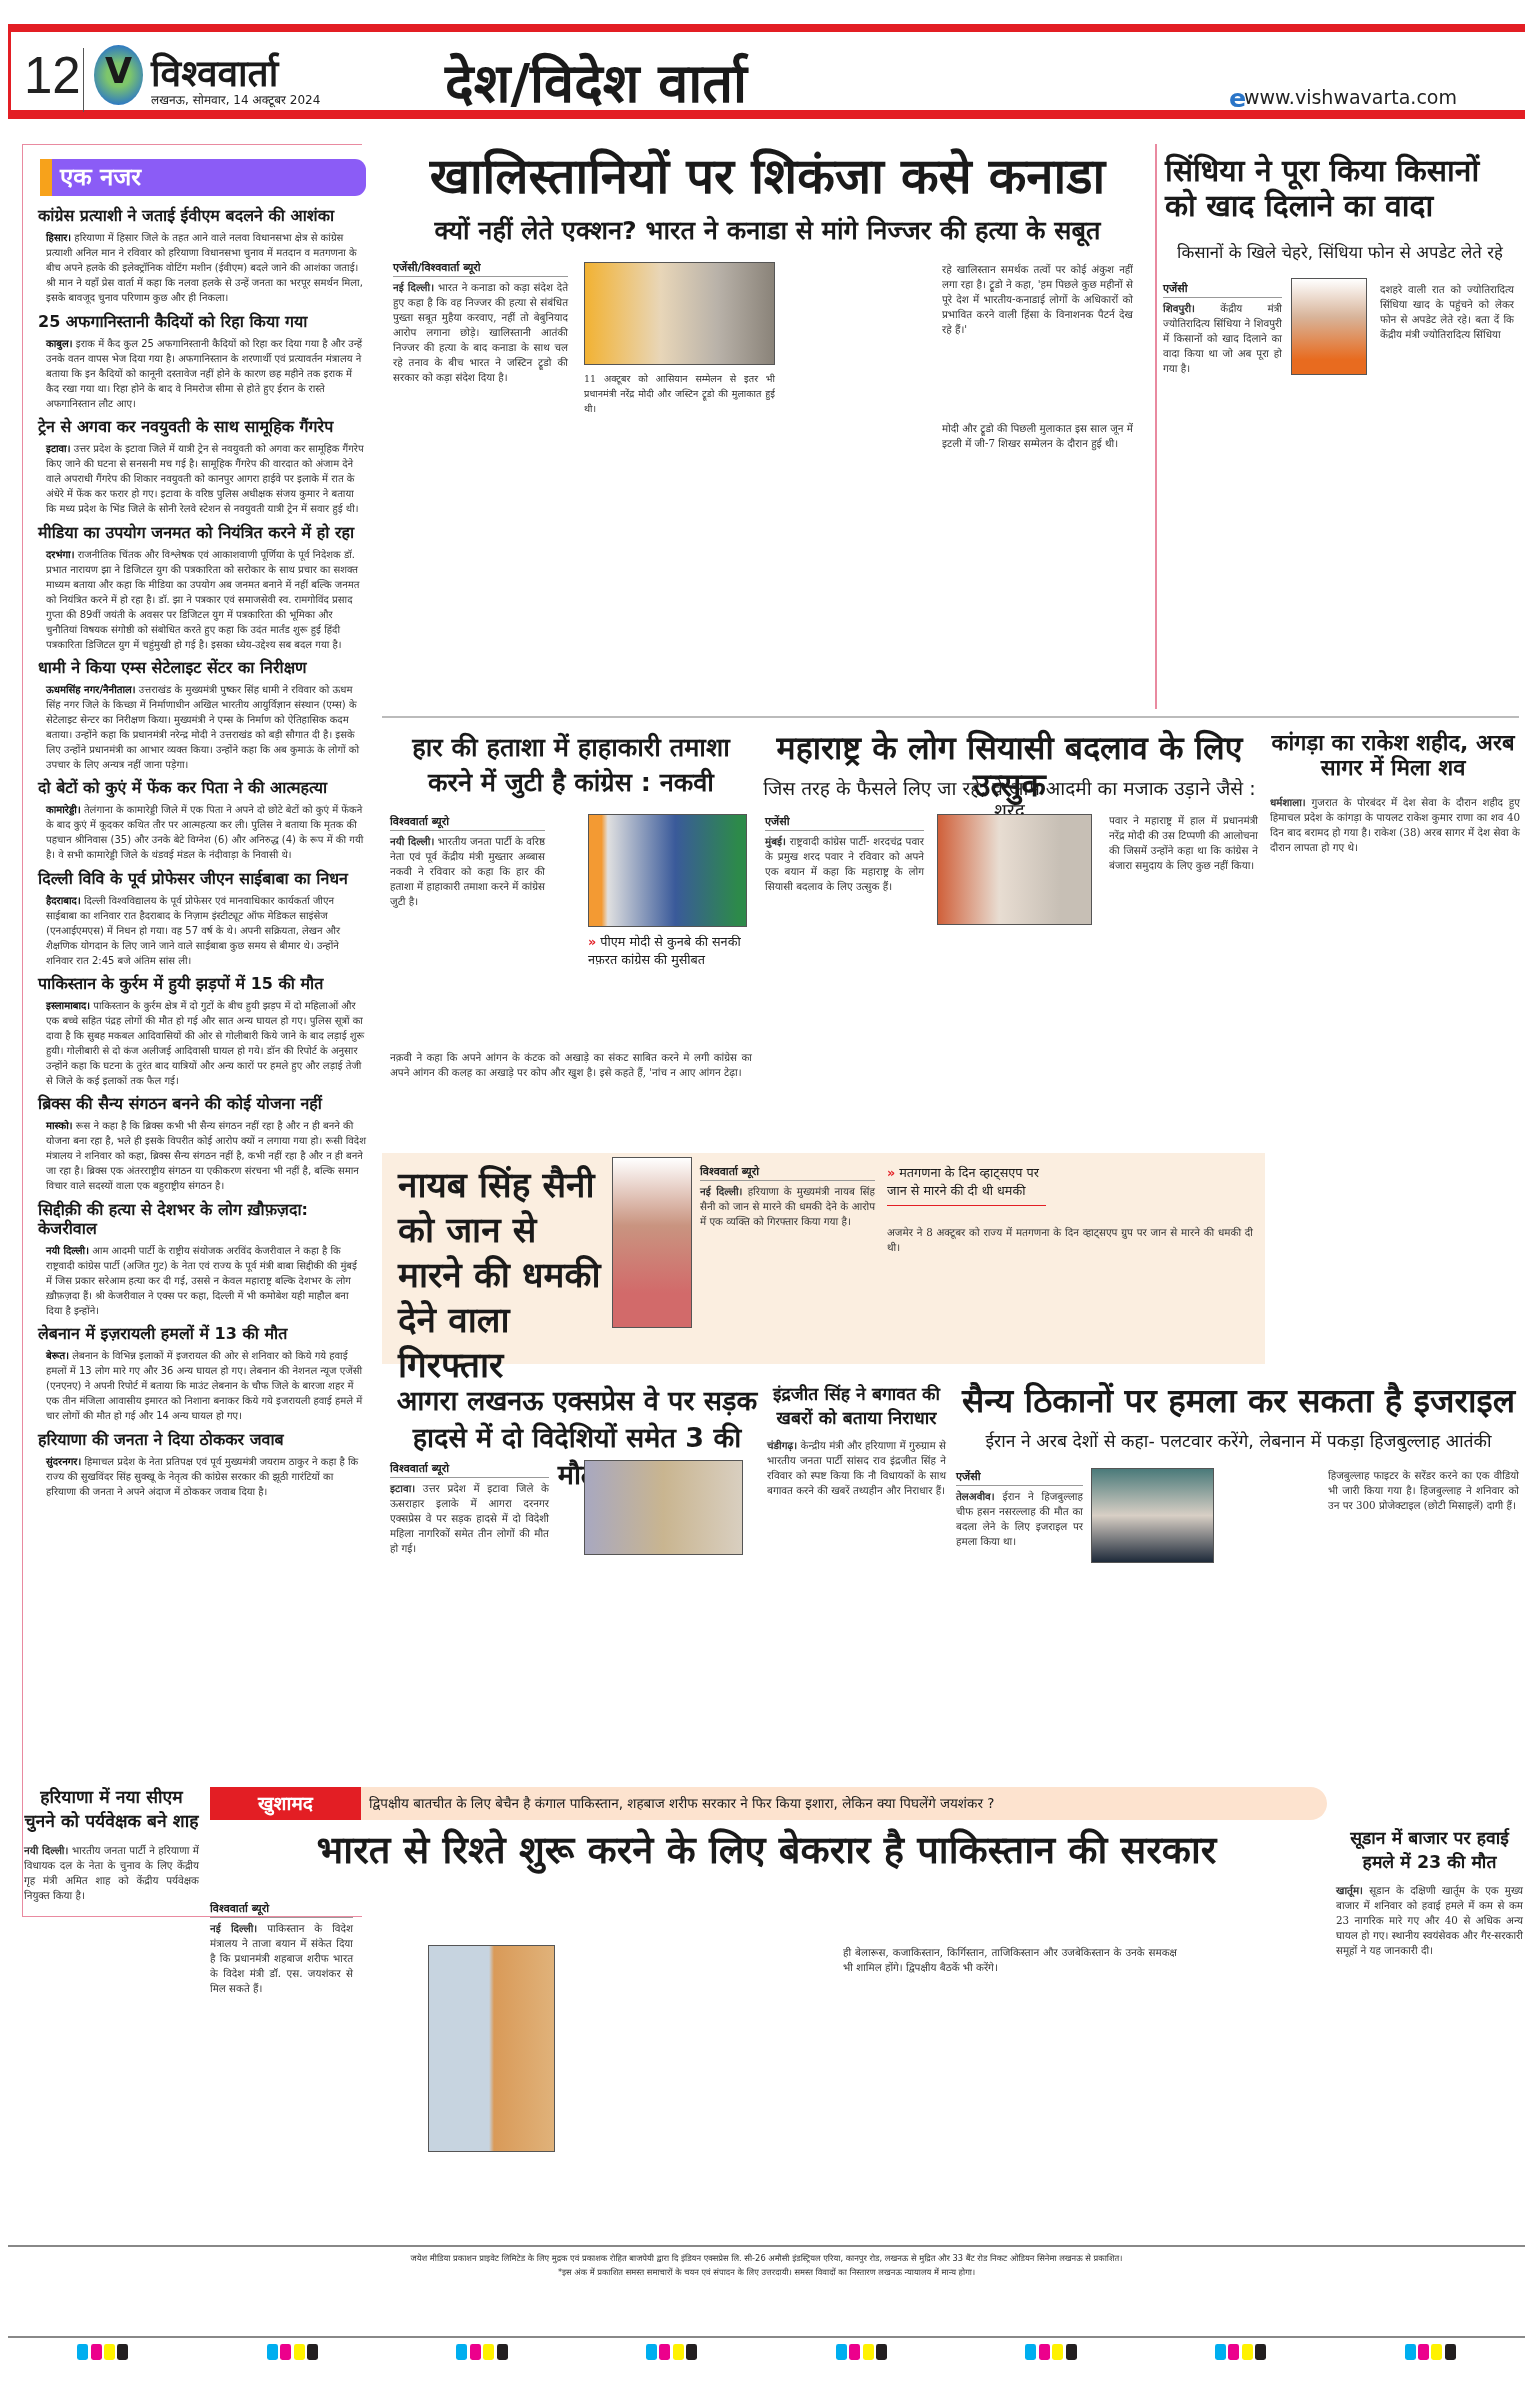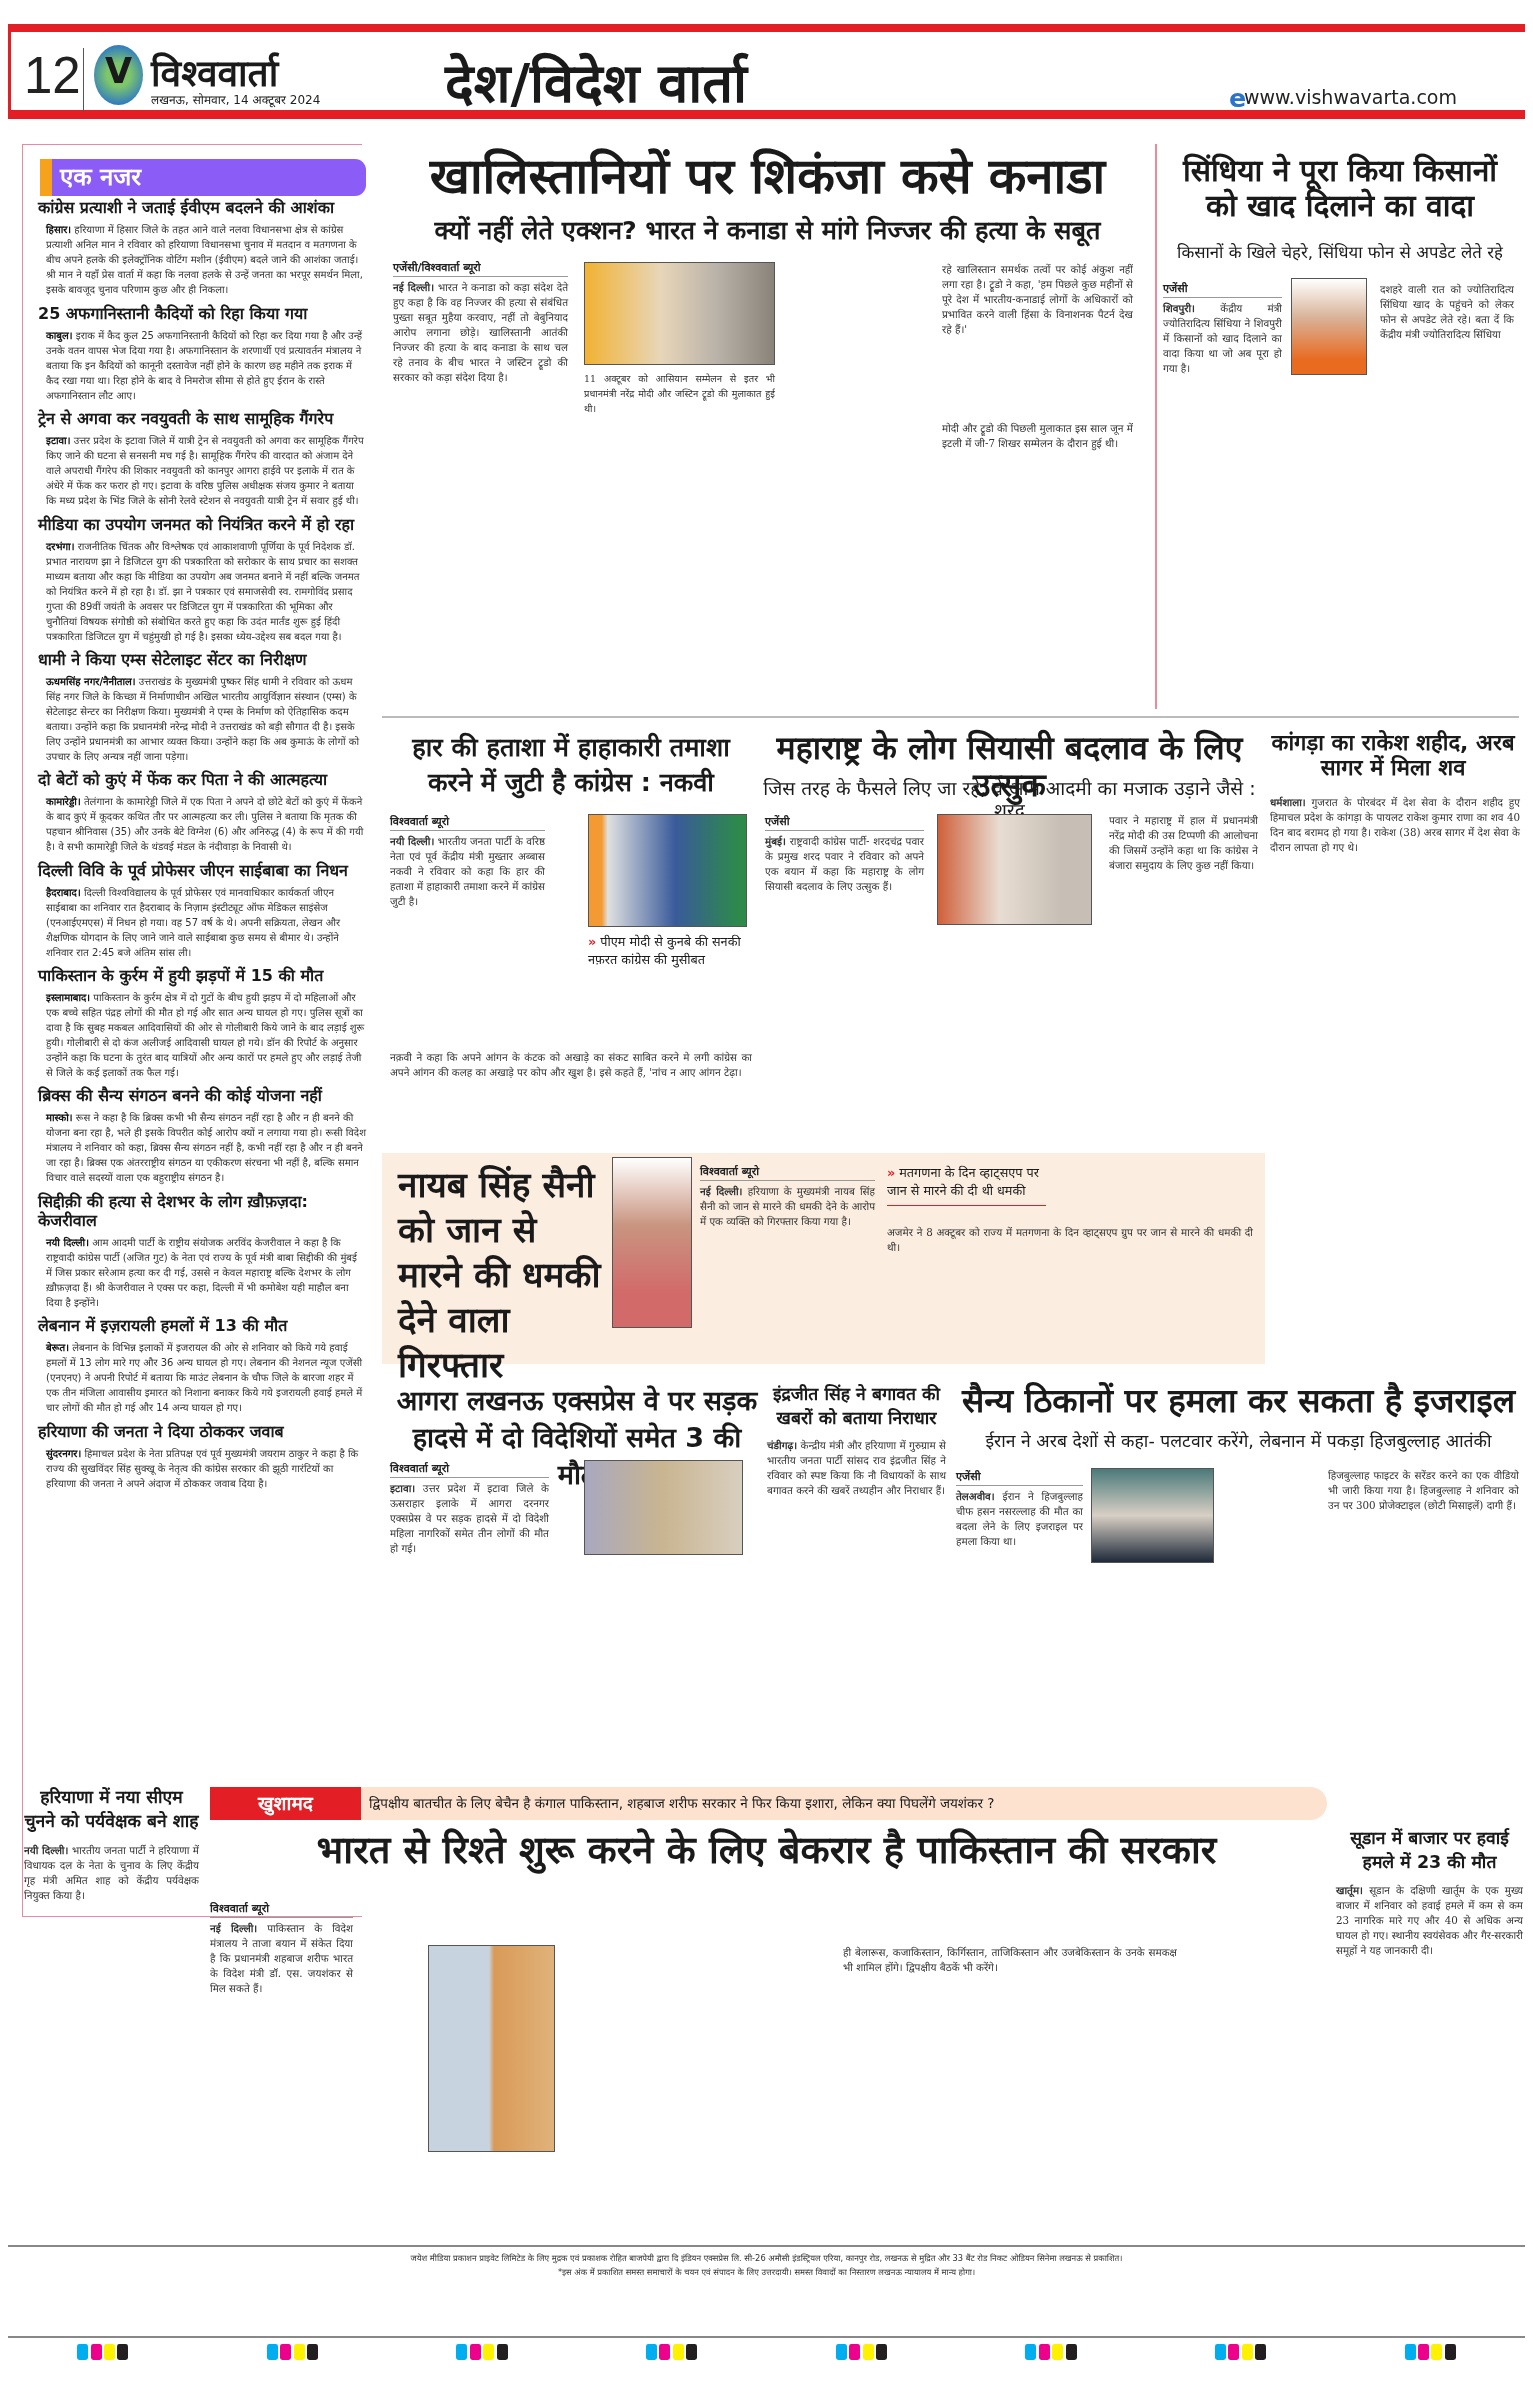--- a/index.html
+++ b/index.html
@@ -42,21 +42,21 @@
 <div id="logo-circle" class="abs"></div>
 <div id="logo-v" class="abs">V</div>
 <div id="paper-name" class="abs">विश्ववार्ता</div>
 <div id="dateline" class="abs">लखनऊ, सोमवार, 14 अक्टूबर 2024</div>
 <div id="section-title" class="abs">देश/विदेश वार्ता</div>
 <div id="website-e" class="abs">e</div>
 <div id="website" class="abs">www.vishwavarta.com</div>
 
 <div id="ek-nazar-box" class="abs"></div>
 <div id="ek-nazar-label" class="abs">एक नजर</div>
-<div class="abs brief" style="left:38px;top:192px;">
+<div class="abs brief" style="left:38px;top:200px;">
   <div>
       <h3>कांग्रेस प्रत्याशी ने जताई ईवीएम बदलने की आशंका</h3>
       <p><b>हिसार।</b> <span>हरियाणा में हिसार जिले के तहत आने वाले नलवा विधानसभा क्षेत्र से कांग्रेस प्रत्याशी अनिल मान ने रविवार को हरियाणा विधानसभा चुनाव में मतदान व मतगणना के बीच अपने हलके की इलेक्ट्रॉनिक वोटिंग मशीन (ईवीएम) बदले जाने की आशंका जताई। श्री मान ने यहाँ प्रेस वार्ता में कहा कि नलवा हलके से उन्हें जनता का भरपूर समर्थन मिला, इसके बावजूद चुनाव परिणाम कुछ और ही निकला।</span></p>
     </div>
   <div>
       <h3>25 अफगानिस्तानी कैदियों को रिहा किया गया</h3>
       <p><b>काबुल।</b> <span>इराक में कैद कुल 25 अफगानिस्तानी कैदियों को रिहा कर दिया गया है और उन्हें उनके वतन वापस भेज दिया गया है। अफगानिस्तान के शरणार्थी एवं प्रत्यावर्तन मंत्रालय ने बताया कि इन कैदियों को कानूनी दस्तावेज नहीं होने के कारण छह महीने तक इराक में कैद रखा गया था। रिहा होने के बाद वे निमरोज सीमा से होते हुए ईरान के रास्ते अफगानिस्तान लौट आए।</span></p>
     </div>
   <div>
       <h3>ट्रेन से अगवा कर नवयुवती के साथ सामूहिक गैंगरेप</h3>
@@ -105,21 +105,21 @@
 <div class="abs" style="left:393px;top:259px;width:175px;">
   <div class="byline">एजेंसी/विश्ववार्ता ब्यूरो</div>
   <p class="body-text"><b>नई दिल्ली।</b> <span>भारत ने कनाडा को कड़ा संदेश देते हुए कहा है कि वह निज्जर की हत्या से संबंधित पुख्ता सबूत मुहैया करवाए, नहीं तो बेबुनियाद आरोप लगाना छोड़े। खालिस्तानी आतंकी निज्जर की हत्या के बाद कनाडा के साथ चल रहे तनाव के बीच भारत ने जस्टिन ट्रूडो की सरकार को कड़ा संदेश दिया है।</span></p>
 </div>
 <div class="abs photo" style="left:584px;top:262px;width:191px;height:103px;background:linear-gradient(90deg,#f2b233 0%,#e8d6b8 40%,#b9b2a9 70%,#8a8379 100%);"></div>
 <p class="abs body-text" style="left:584px;top:371px;width:191px;font-size:9.5px;">11 अक्टूबर को आसियान सम्मेलन से इतर भी प्रधानमंत्री नरेंद्र मोदी और जस्टिन ट्रूडो की मुलाकात हुई थी।</p>
 <p class="abs body-text" style="left:942px;top:262px;width:191px;">रहे खालिस्तान समर्थक तत्वों पर कोई अंकुश नहीं लगा रहा है। ट्रूडो ने कहा, 'हम पिछले कुछ महीनों से पूरे देश में भारतीय-कनाडाई लोगों के अधिकारों को प्रभावित करने वाली हिंसा के विनाशनक पैटर्न देख रहे हैं।'</p>
 <p class="abs body-text" style="left:942px;top:421px;width:191px;">मोदी और ट्रूडो की पिछली मुलाकात इस साल जून में इटली में जी-7 शिखर सम्मेलन के दौरान हुई थी।</p>
 
 <div class="abs" style="left:1155px;top:144px;width:1.6px;height:565px;background:#e98aa0;"></div>
-<div class="abs hl" style="left:1165px;top:154px;width:350px;font-size:30px;text-align:center;">सिंधिया ने पूरा किया किसानों को खाद दिलाने का वादा</div>
+<div class="abs hl" style="left:1165px;top:154px;width:350px;font-size:30px;text-align:left;">सिंधिया ने पूरा किया किसानों को खाद दिलाने का वादा</div>
 <div class="abs hl" style="left:1165px;top:243px;width:350px;font-size:16.7px;text-align:center;font-weight:normal;">किसानों के खिले चेहरे, सिंधिया फोन से अपडेट लेते रहे</div>
 <div class="abs" style="left:1163px;top:280px;width:119px;">
   <div class="byline">एजेंसी</div>
   <p class="body-text"><b>शिवपुरी।</b> <span>केंद्रीय मंत्री ज्योतिरादित्य सिंधिया ने शिवपुरी में किसानों को खाद दिलाने का वादा किया था जो अब पूरा हो गया है।</span></p>
 </div>
 <div class="abs photo" style="left:1291px;top:278px;width:76px;height:97px;background:linear-gradient(180deg,#fff 0%,#d8b49a 40%,#e86b1f 85%);"></div>
 <p class="abs body-text" style="left:1380px;top:282px;width:134px;">दशहरे वाली रात को ज्योतिरादित्य सिंधिया खाद के पहुंचने को लेकर फोन से अपडेट लेते रहे। बता दें कि केंद्रीय मंत्री ज्योतिरादित्य सिंधिया</p>
 
 <div class="abs rule" style="left:382px;top:716px;width:1137px;"></div>
 

